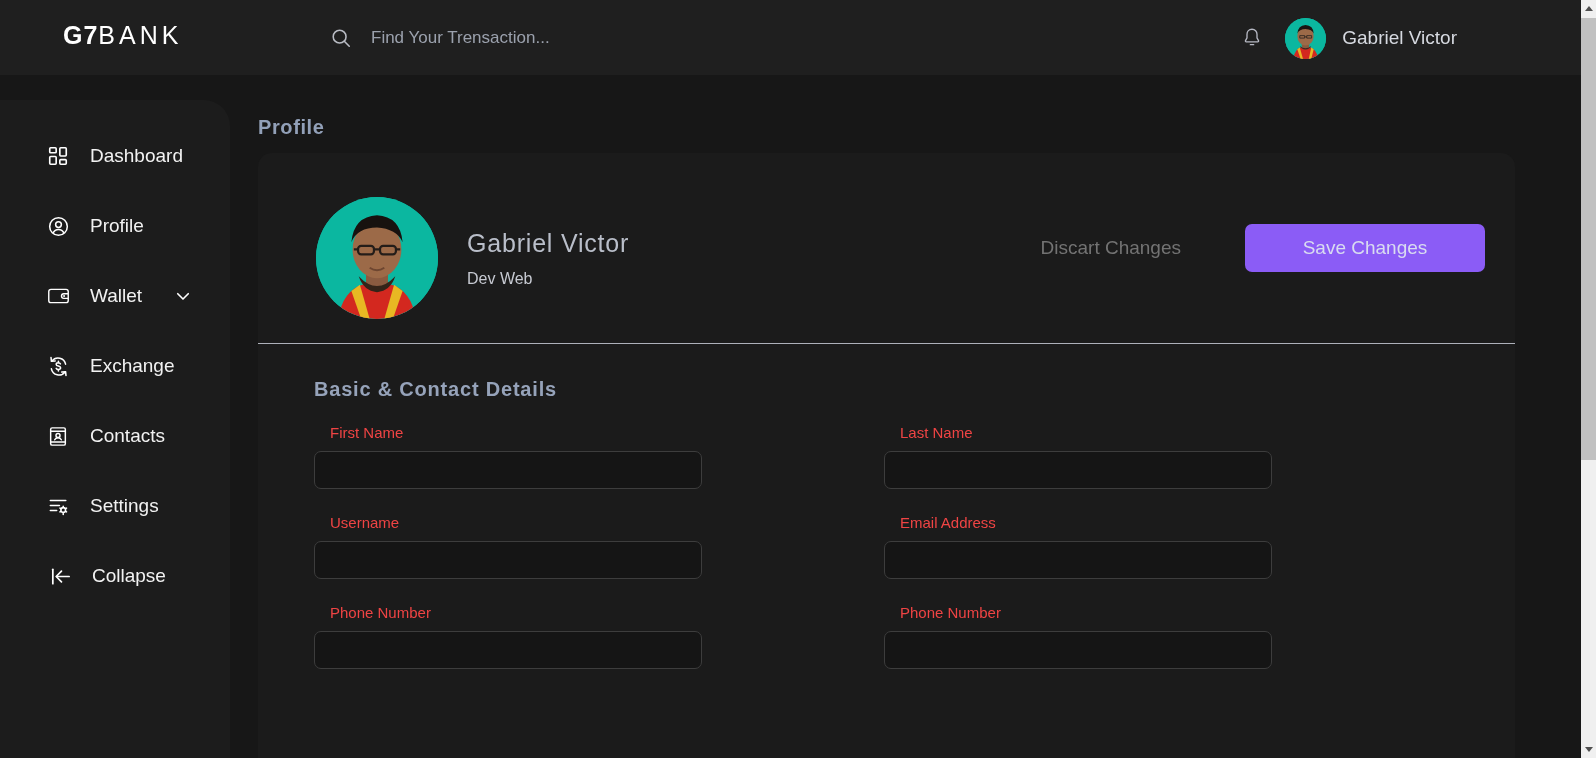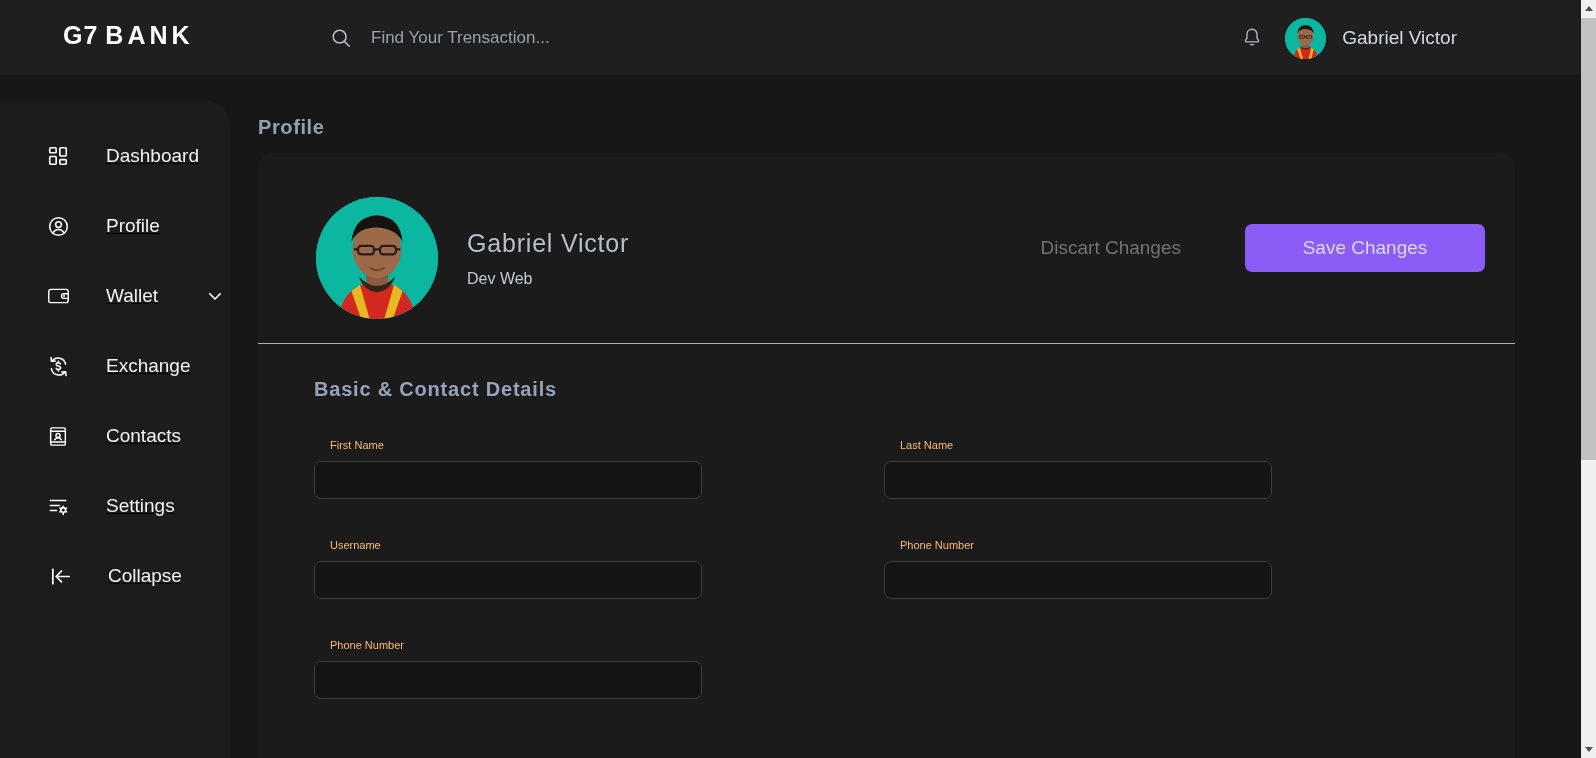--- a/index.html
+++ b/index.html
@@ -39,23 +39,22 @@
     font-size: 25px;
     color: #ffffff;
     white-space: nowrap;
     user-select: none;
   }
   .brand .g7 {
     font-weight: 700;
     letter-spacing: 1px;
   }
   .brand .bank {
-    font-weight: 700;
+    font-weight: 400;
     letter-spacing: 4px;
-    margin-left: 7px;
   }
 
   .search-wrap {
     position: absolute;
     left: 330px;
     top: 23px;
     display: flex;
     align-items: center;
     gap: 19px;
     height: 30px;
@@ -117,25 +116,24 @@
     background: #1c1c1c;
     border-top-right-radius: 26px;
     padding-top: 30px;
   }
 
   .nav-item {
     display: flex;
     align-items: center;
     height: 52px;
     padding-left: 46px;
-    gap: 36px;
+    gap: 20px;
     cursor: pointer;
     margin-bottom: 18px;
     position: relative;
-    text-decoration: underline;
   }
   .nav-item:last-child { margin-bottom: 0; padding-left: 48px; }
   .nav-icon {
     width: 24px; height: 24px;
     display: flex; align-items: center; justify-content: center;
     flex: none;
   }
   .nav-icon svg { display: block; }
   .nav-label {
     font-size: 19px;
@@ -273,25 +271,24 @@
   .form-grid {
     display: grid;
     grid-template-columns: 387px 1fr;
     column-gap: 183px;
     row-gap: 0;
   }
 
   .field { margin-bottom: 25px; }
   .field-label {
     display: block;
-    font-size: 11px;
-    color: #fdba74;
+    font-size: 15px;
+    color: #ef4444;
     margin-bottom: 10px;
     padding-left: 16px;
-    margin-top: 15px;
   }
   .field-input {
     display: block;
     width: 388px;
     height: 38px;
     background: #151515;
     border: 1px solid #3d3d3d;
     border-radius: 7px;
     outline: none;
     font-family: "Liberation Sans", sans-serif;
@@ -538,20 +535,24 @@
           <div class="field">
             <label class="field-label">Last Name</label>
             <input class="field-input" type="text" placeholder="" style="">
           </div>
 
           <div class="field">
             <label class="field-label">Username</label>
             <input class="field-input" type="text" placeholder="" style="">
           </div>
 
+          <div class="field">
+            <label class="field-label">Email Address</label>
+            <input class="field-input" type="text" placeholder="" style="">
+          </div>
 
           <div class="field">
             <label class="field-label">Phone Number</label>
             <input class="field-input" type="text" placeholder="" style="">
           </div>
 
           <div class="field">
             <label class="field-label">Phone Number</label>
             <input class="field-input" type="text" placeholder="" style="">
           </div>

